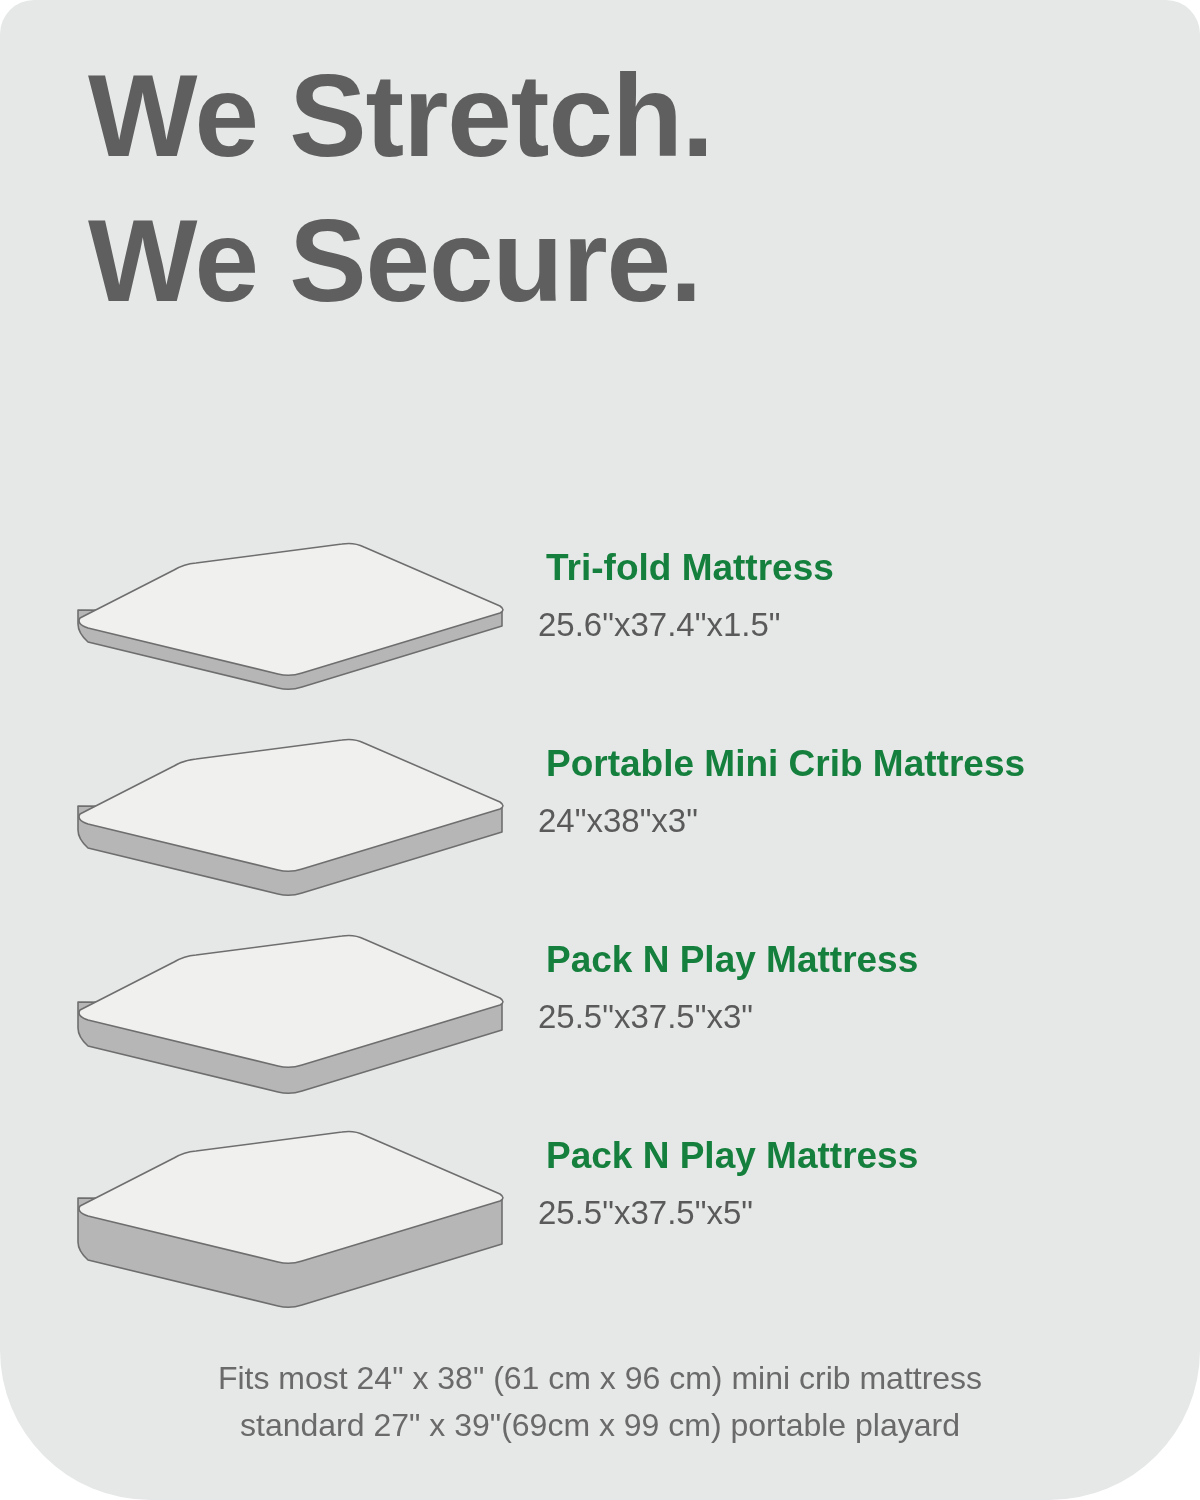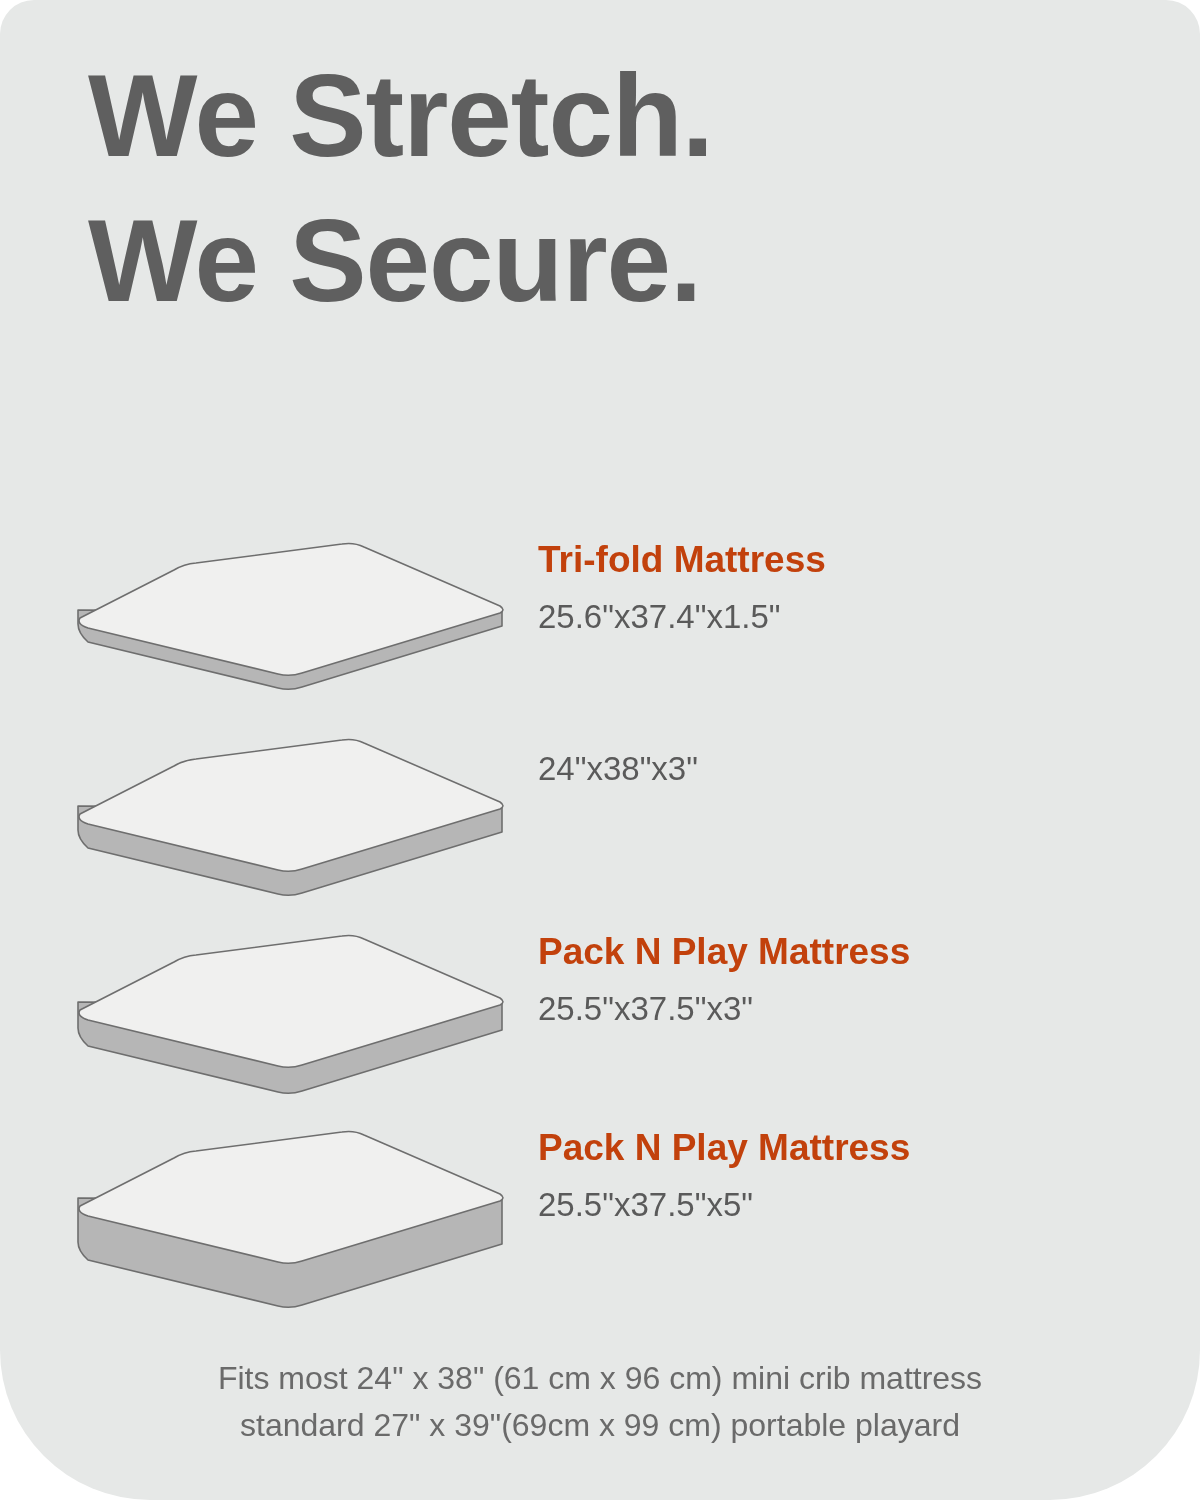--- a/index.html
+++ b/index.html
@@ -60,23 +60,23 @@
     position: absolute;
     left: 538px;
     top: 0;
     width: 640px;
   }
   .p-title {
     font-family: "Liberation Sans", sans-serif;
     font-weight: bold;
     font-size: 37px;
     line-height: 44px;
-    color: #c2410c;
+    color: #15803d;
     white-space: nowrap;
-    margin: 0;
+    margin: 8px;
   }
   .p-dims {
     font-family: "Liberation Sans", sans-serif;
     font-weight: normal;
     font-size: 33px;
     line-height: 42px;
     color: #5a5a5a;
     white-space: nowrap;
     margin: 14px 0 0 0;
   }
@@ -127,20 +127,21 @@
   <div class="row" style="top:734px;">
     <div class="row-art">
       <svg width="460" height="196" viewBox="0 0 460 196" xmlns="http://www.w3.org/2000/svg">
         <g stroke="#6e6e6e" stroke-width="1.6" stroke-linejoin="round">
           <path d="M 16 72 L 16 96 Q 16 105 26 114 L 216 160 Q 228 163 240 159 L 440 98 L 440 74 Z" fill="#b6b6b6"></path>
           <path d="M 280 6 Q 292 4 302 9 L 438 68 Q 444 72 438 75 L 240 135 Q 228 139 216 136 L 26 90 Q 14 86 18 80 L 112 32 Q 122 26 134 25 Z" fill="#f0f0ef"></path>
         </g>
       </svg>
     </div>
     <div class="row-text">
+      <div class="p-title">Portable Mini Crib Mattress</div>
       <div class="p-dims">24"x38"x3"</div>
     </div>
   </div>
 
   <div class="row" style="top:930px;">
     <div class="row-art">
       <svg width="460" height="196" viewBox="0 0 460 196" xmlns="http://www.w3.org/2000/svg">
         <g stroke="#6e6e6e" stroke-width="1.6" stroke-linejoin="round">
           <path d="M 16 72 L 16 98 Q 16 107 26 116 L 216 162 Q 228 165 240 161 L 440 100 L 440 74 Z" fill="#b6b6b6"></path>
           <path d="M 280 6 Q 292 4 302 9 L 438 68 Q 444 72 438 75 L 240 135 Q 228 139 216 136 L 26 90 Q 14 86 18 80 L 112 32 Q 122 26 134 25 Z" fill="#f0f0ef"></path>

